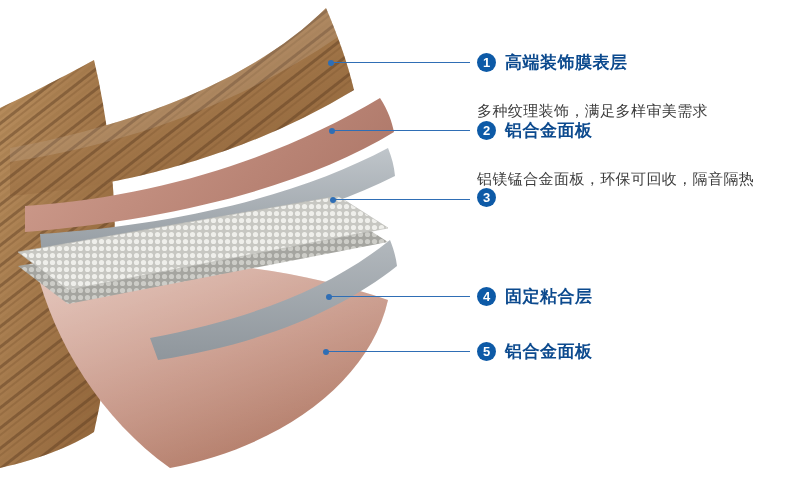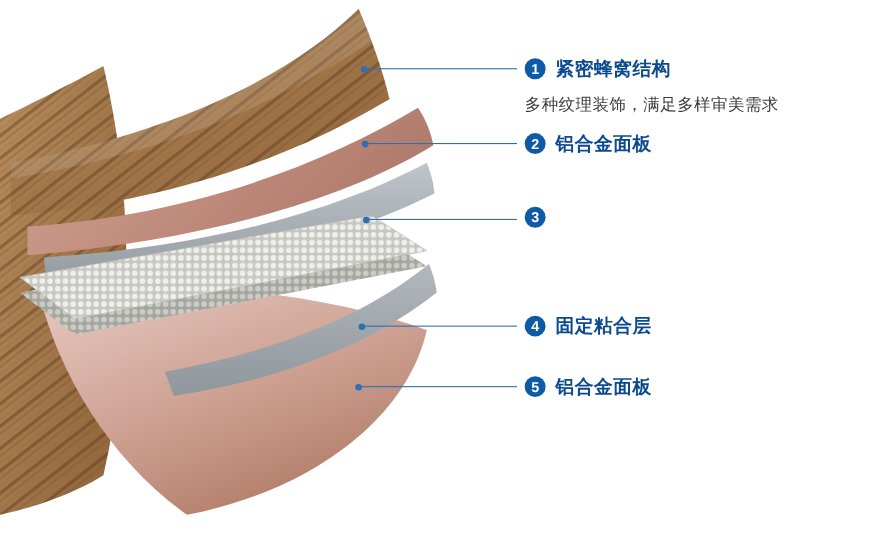--- a/index.html
+++ b/index.html
@@ -10,21 +10,21 @@
   .leader{position:absolute;height:0;border-top:1px solid var(--line,#2f6eb5);}
   .leader .dot{position:absolute;left:-2px;top:-3.5px;width:6px;height:6px;border-radius:50%;
     background:var(--line,#2f6eb5);}
 
   .label{position:absolute;left:477px;width:312px;}
   .head{display:flex;align-items:center;gap:9px;}
   .badge{width:19px;height:19px;min-width:19px;border-radius:50%;background:var(--accent,#0d5aa7);
     color:#ffffff;font-size:13px;font-weight:bold;display:inline-flex;align-items:center;
     justify-content:center;line-height:1;}
   .title{font-size:17px;font-weight:bold;color:var(--title,#0c4a8e);letter-spacing:0.5px;}
-  .desc{margin-top:9px;font-size:15px;color:var(--body,#3c3c3c);line-height:1.72;
+  .desc{margin-top:24px;font-size:15px;color:var(--body,#3c3c3c);line-height:1.72;
     letter-spacing:0.4px;width:305px;}
 </style>
 </head>
 <body>
 
 <div id="stage">
 
   <svg class="illustration" viewBox="0 0 470 497" aria-hidden="true">
     <defs>
       <linearGradient id="woodG" x1="0" y1="0" x2="1" y2="1">
@@ -107,30 +107,31 @@
   <div class="leader" style="top:296px;left:328px;width:142px">
       <span class="dot"></span>
     </div>
   <div class="leader" style="top:351px;left:325px;width:145px">
       <span class="dot"></span>
     </div>
 
   <div class="label" style="top:51px">
     <div class="head">
       <span class="badge">1</span>
-      <span class="title">紧密蜂窝结构</span>
+      <span class="title">高端装饰膜表层</span>
     </div>
     <div class="desc">多种纹理装饰，满足多样审美需求</div>
   </div>
 
   <div class="label" style="top:119px">
     <div class="head">
       <span class="badge">2</span>
       <span class="title">铝合金面板</span>
     </div>
+    <div class="desc">铝镁锰合金面板，环保可回收，隔音隔热</div>
   </div>
 
   <div class="label" style="top:188px">
     <div class="head">
       <span class="badge">3</span>
     </div>
   </div>
 
   <div class="label" style="top:285px">
     <div class="head">

